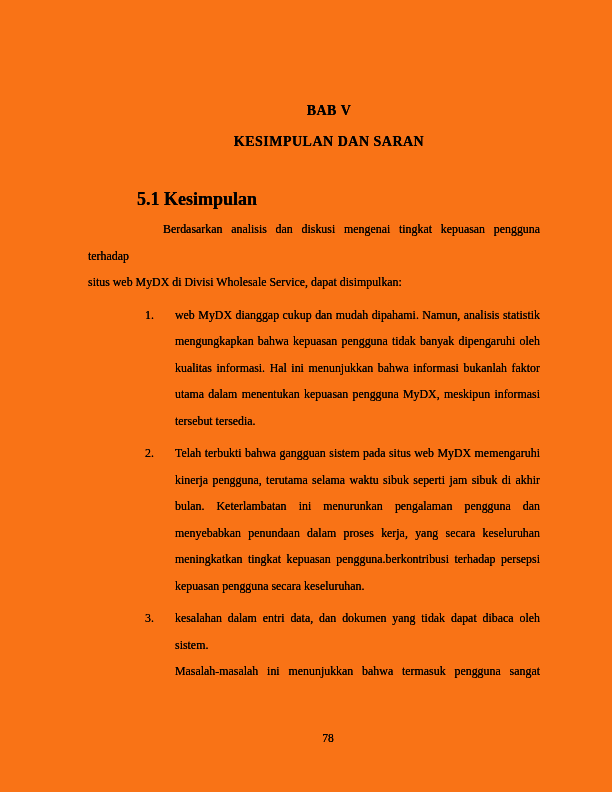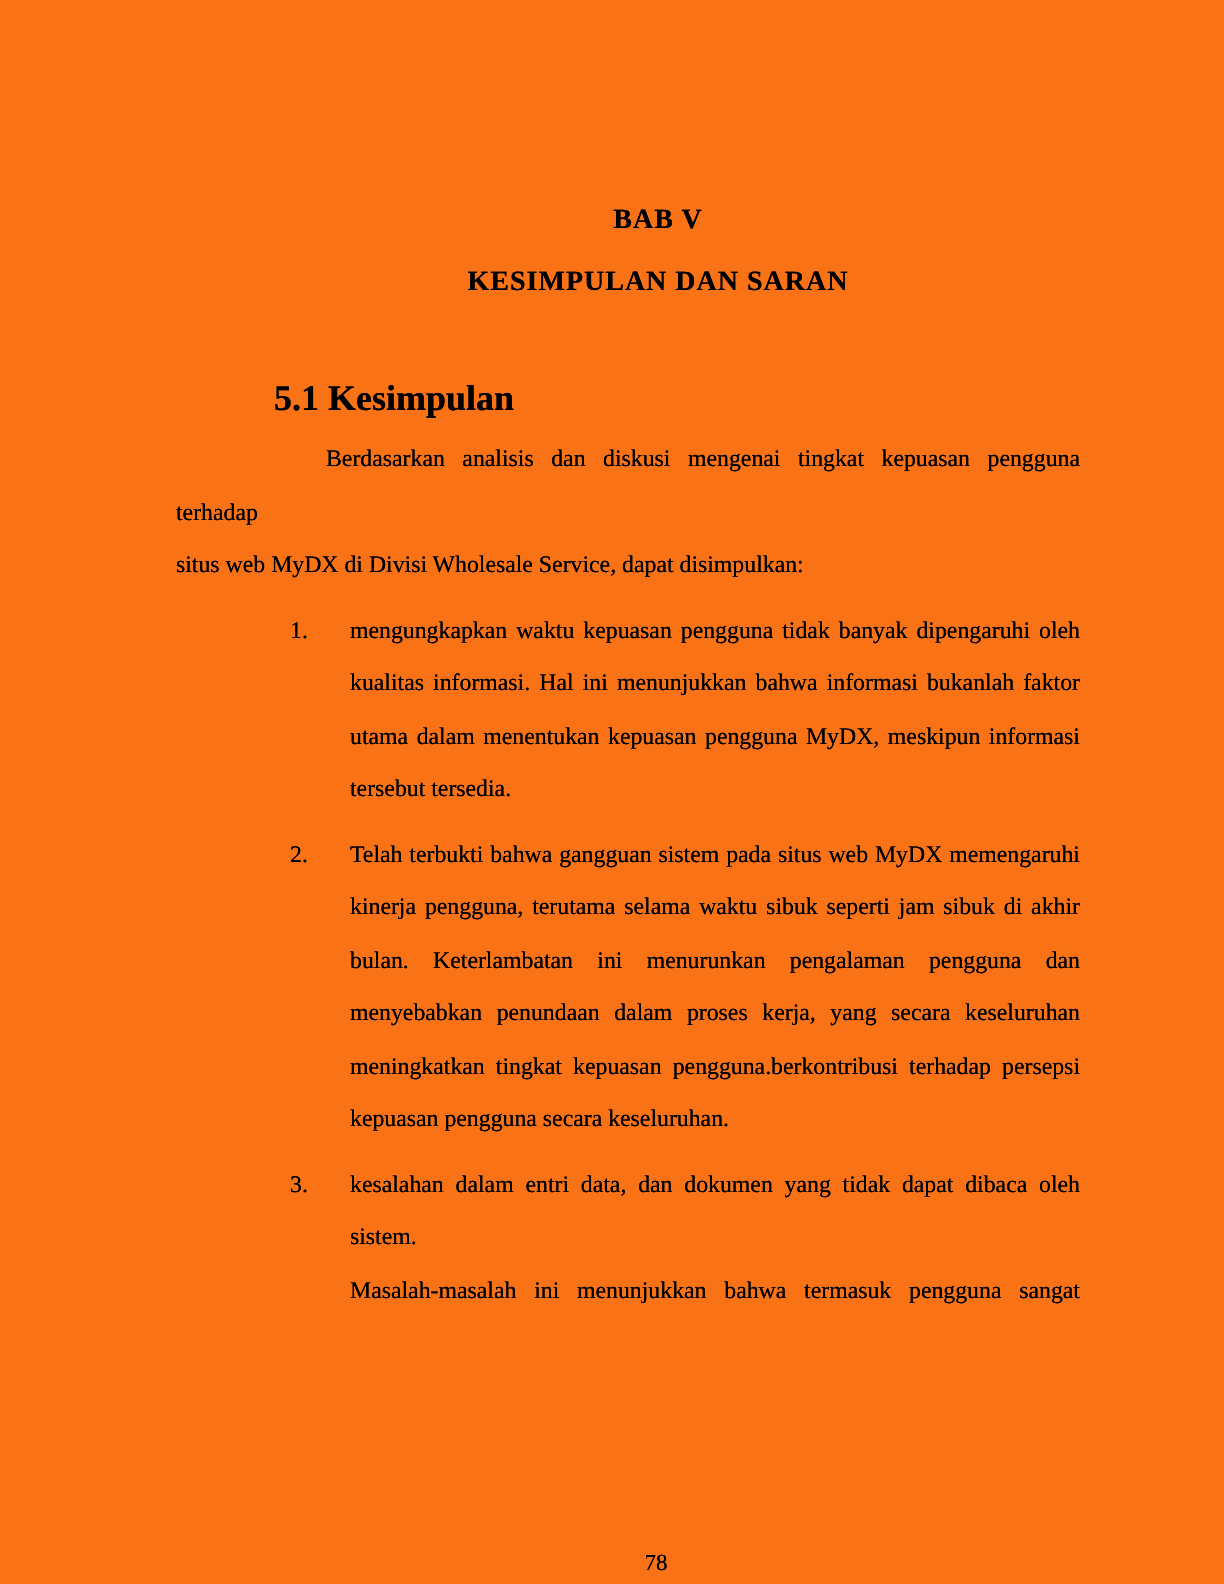--- a/index.html
+++ b/index.html
@@ -55,21 +55,21 @@
     margin-top: 6px;
   }
   .item .num {
     position: absolute;
     left: 57px;
     top: 0;
     line-height: 26.5px;
   }
   .page-number {
     position: absolute;
-    top: 776px;
+    top: 732px;
     left: 328px;
     transform: translateX(-50%);
     font-size: 11.5px;
     text-shadow: 0 0 0.25px #000;
   }
 </style>
 </head>
 <body>
 
 <div class="page">
@@ -78,21 +78,22 @@
   <div class="section-heading">5.1 Kesimpulan</div>
 
   <div class="content">
     <div id="intro">
         <div class="line j ind">Berdasarkan analisis dan diskusi mengenai tingkat kepuasan pengguna terhadap</div>
         <div class="line">situs web MyDX di Divisi Wholesale Service, dapat disimpulkan:</div>
       </div>
     <div id="list">
         <div class="item">
           <span class="num">1.</span>
-          <div class="line j">mengungkapkan waktu kepuasan pengguna tidak banyak dipengaruhi oleh</div>
+          <div class="line j">web MyDX dianggap cukup dan mudah dipahami. Namun, analisis statistik</div>
+          <div class="line j">mengungkapkan bahwa kepuasan pengguna tidak banyak dipengaruhi oleh</div>
           <div class="line j">kualitas informasi. Hal ini menunjukkan bahwa informasi bukanlah faktor</div>
           <div class="line j">utama dalam menentukan kepuasan pengguna MyDX, meskipun informasi</div>
           <div class="line">tersebut tersedia.</div>
         </div>
         <div class="item">
           <span class="num">2.</span>
           <div class="line j">Telah terbukti bahwa gangguan sistem pada situs web MyDX memengaruhi</div>
           <div class="line j">kinerja pengguna, terutama selama waktu sibuk seperti jam sibuk di akhir</div>
           <div class="line j">bulan. Keterlambatan ini menurunkan pengalaman pengguna dan</div>
           <div class="line j">menyebabkan penundaan dalam proses kerja, yang secara keseluruhan</div>

